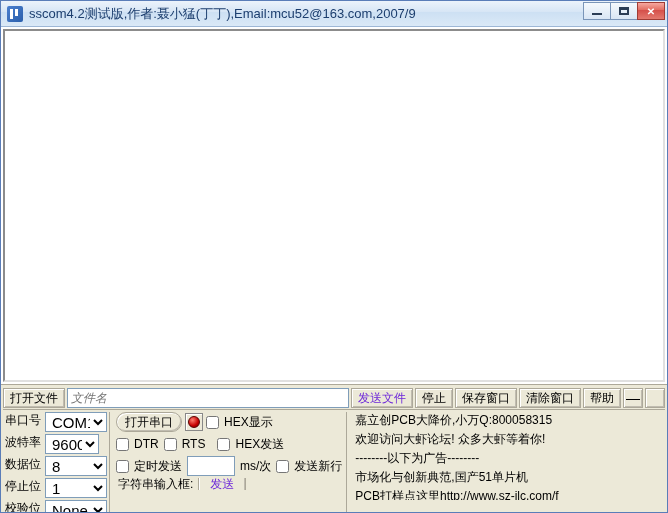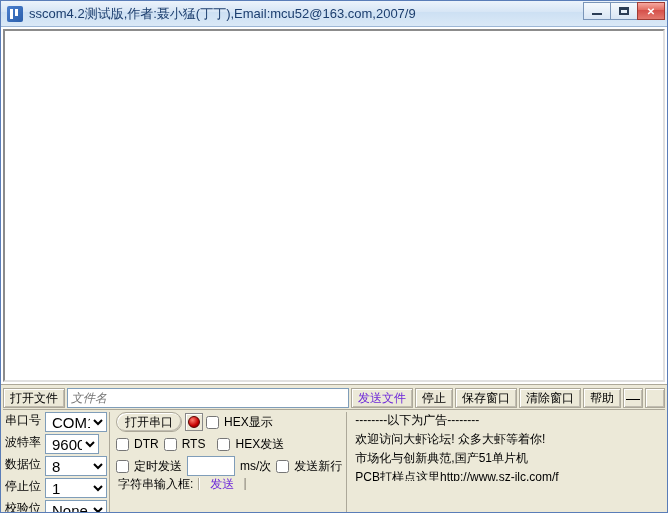--- a/index.html
+++ b/index.html
@@ -300,22 +300,23 @@
         </div>
         <div class="srow" style="overflow:hidden; height:12px;">
           <span class="lbl">字符串输入框:</span>
           <button class="btn disabled" style="width:48px;">发送</button>
         </div>
       </div>
 
       <div class="vline"></div>
 
       <div class="col-right">
+        <div class="adline">嘉立创PCB大降价,小万Q:800058315</div>
+        <div class="adline">欢迎访问大虾论坛! 众多大虾等着你!</div>
         <div class="adline">--------以下为广告--------</div>
-        <div class="adline">欢迎访问大虾论坛! 众多大虾等着你!</div>
         <div class="adline">市场化与创新典范,国产51单片机</div>
         <div class="adline" style="height:12px;">PCB打样点这里http://www.sz-jlc.com/f</div>
       </div>
 
     </div>
 
   </div>
 
 </div>
 

